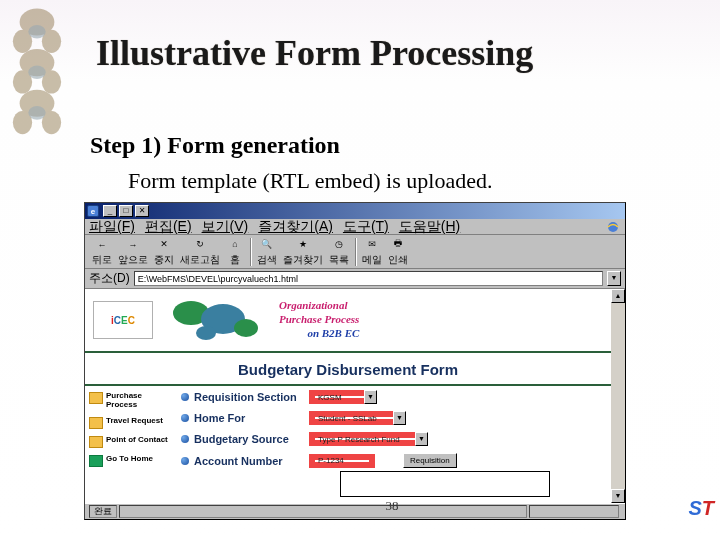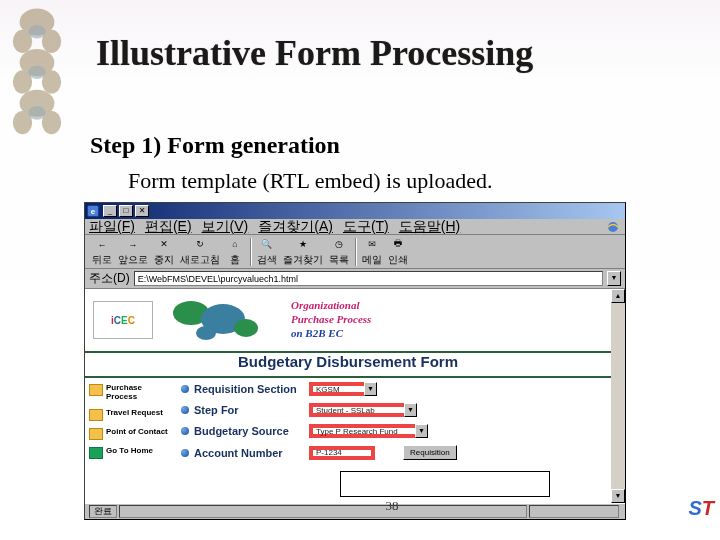--- a/index.html
+++ b/index.html
@@ -57,34 +57,34 @@
   .addrbar .dd { width:14px; height:15px; background:#c0c0c0; border:1px solid #000; border-top-color:#fff; border-left-color:#fff; font-size:7px; text-align:center; line-height:12px;}
   .content-area { position:relative; height: calc(100% - 16px - 16px - 34px - 20px - 16px); background:#fff; overflow:hidden; display:flex;}
   .page { flex:1; background:#fff; position:relative; }
   .scrollbar { width:14px; background:#c0c0c0; display:flex; flex-direction:column;}
   .sbtn { height:14px; background:#c0c0c0; border:1px solid #000; border-top-color:#fff; border-left-color:#fff; font-size:7px; text-align:center; line-height:11px;}
   .strack { flex:1; background:#d4d0c8;}
   .banner { height:64px; border-bottom:2px solid #2a5f3a; display:flex; align-items:center; padding:0 8px; gap:8px; background:#fff;}
   .sidebar-logo { width:60px; height:38px; border:1px solid #b0b0b0; display:flex; align-items:center; justify-content:center; font-size:10px; font-weight:bold; }
   .sidebar-logo .i{color:#d22;} .sidebar-logo .c{color:#26a;} .sidebar-logo .e{color:#2a5;} .sidebar-logo .c2{color:#d80;}
   .map { width:110px; height:54px; position:relative;}
-  .banner-text { font-family:'Comic Sans MS',cursive; font-size:11px; font-weight:bold; font-style:italic; line-height:1.25;margin-left:12px; }
-  .bt1{color:#c91f6e;} .bt2{color:#1f3fa8;}
-  .form-title { text-align:center; font-family:Arial,sans-serif; font-size:15px; font-weight:bold; color:#17305f; padding:0 0 6px; border-bottom:2px solid #2a5f3a; background:#fff;}
+  .banner-text { font-family:'Comic Sans MS',cursive; font-size:11px; font-weight:bold; font-style:italic; line-height:1.25; }
+  .bt1{color:#c91f6e;} .bt2{color:#1f3fa8;text-align:right;}
+  .form-title { text-align:center; font-family:Arial,sans-serif; font-size:15px; font-weight:bold; color:#17305f; padding:8px 0 6px; border-bottom:2px solid #2a5f3a; background:#fff;}
   .form-body { display:flex; }
   .leftnav { width:92px; padding:6px 4px; font-size:8px; color:#000; }
   .nav-item { display:flex; align-items:flex-start; gap:3px; margin-bottom:7px; }
   .nav-ic { width:14px; height:12px; background:#f3c04a; border:1px solid #c08a10; flex-shrink:0;}
   .nav-ic.home { background:#1aa05a; border-color:#0c7a3f;}
   .nav-lbl { font-weight:bold; line-height:1.1; }
   .formcol { flex:1; padding:4px 0; }
   .frow { display:flex; align-items:center; margin-bottom:7px; gap:5px; padding-left:4px;}
   .bullet { width:8px; height:8px; border-radius:50%; background:radial-gradient(circle at 30% 30%,#6fa8e8,#1a4fa0); flex-shrink:0;}
   .flabel { font-size:11px; color:#17305f; font-weight:bold; width:110px; }
-  .finput { height:14px; border:4px solid #ef4444; background:#fff; font-size:8px; padding:0 3px; display:flex; align-items:center; color:#222;}
+  .finput { height:14px; border:6px solid #ef4444; background:#fff; font-size:8px; padding:0 3px; display:flex; align-items:center; color:#222;}
   .fselect { display:flex; }
   .fselect .finput{ border-right:none;}
   .fselect .dd{ width:13px; height:14px; background:#c0c0c0; border:1px solid #000; border-top-color:#fff; border-left-color:#fff; font-size:7px; text-align:center; line-height:11px;}
   .fbtn { height:15px; padding:0 6px; font-size:8px; background:#c0c0c0; border:1px solid #000; border-top-color:#fff; border-left-color:#fff; display:flex; align-items:center;}
   .bar-outline { position:absolute; left:255px; bottom:6px; width:210px; height:26px; border:1.5px solid #000; pointer-events:none;}
   .statusbar { height:16px; background:#c0c0c0; display:flex; align-items:center; font-size:9px; padding:0 4px; border-top:1px solid #fff;}
   .status-seg { border:1px solid #808080; border-top-color:#404040; border-left-color:#404040; height:13px; padding:0 4px; display:flex; align-items:center; background:#c0c0c0; margin-right:2px;}
   .page-num { position:absolute; left:50%; transform:translateX(-50%); bottom:26px; font-size:13px; color:#333; font-family:Georgia,serif; z-index:5;margin-left:32px;}
   .corner-logo { position:absolute; right:6px; bottom:20px; font-family:Arial,sans-serif; font-weight:bold; font-size:20px; font-style:italic;}
   .corner-logo .s{color:#2f6bd6;} .corner-logo .t{color:#d02626;}
@@ -243,23 +243,23 @@
           <div class="frow">
             <div class="bullet"></div>
             <div class="flabel">Requisition Section</div>
             <div class="fselect">
               <div class="finput" style="width:55px">KGSM</div>
                 <div class="dd">▼</div>
             </div>
           </div>
           <div class="frow">
             <div class="bullet"></div>
-            <div class="flabel">Step For</div>
+            <div class="flabel">Home For</div>
             <div class="fselect">
-              <div class="finput" style="width:95px">Student - SSLab</div>
+              <div class="finput" style="width:84px">Student - SSLab</div>
                 <div class="dd">▼</div>
             </div>
           </div>
           <div class="frow">
             <div class="bullet"></div>
             <div class="flabel">Budgetary Source</div>
             <div class="fselect">
               <div class="finput" style="width:106px">Type P Research Fund</div>
                 <div class="dd">▼</div>
             </div>

